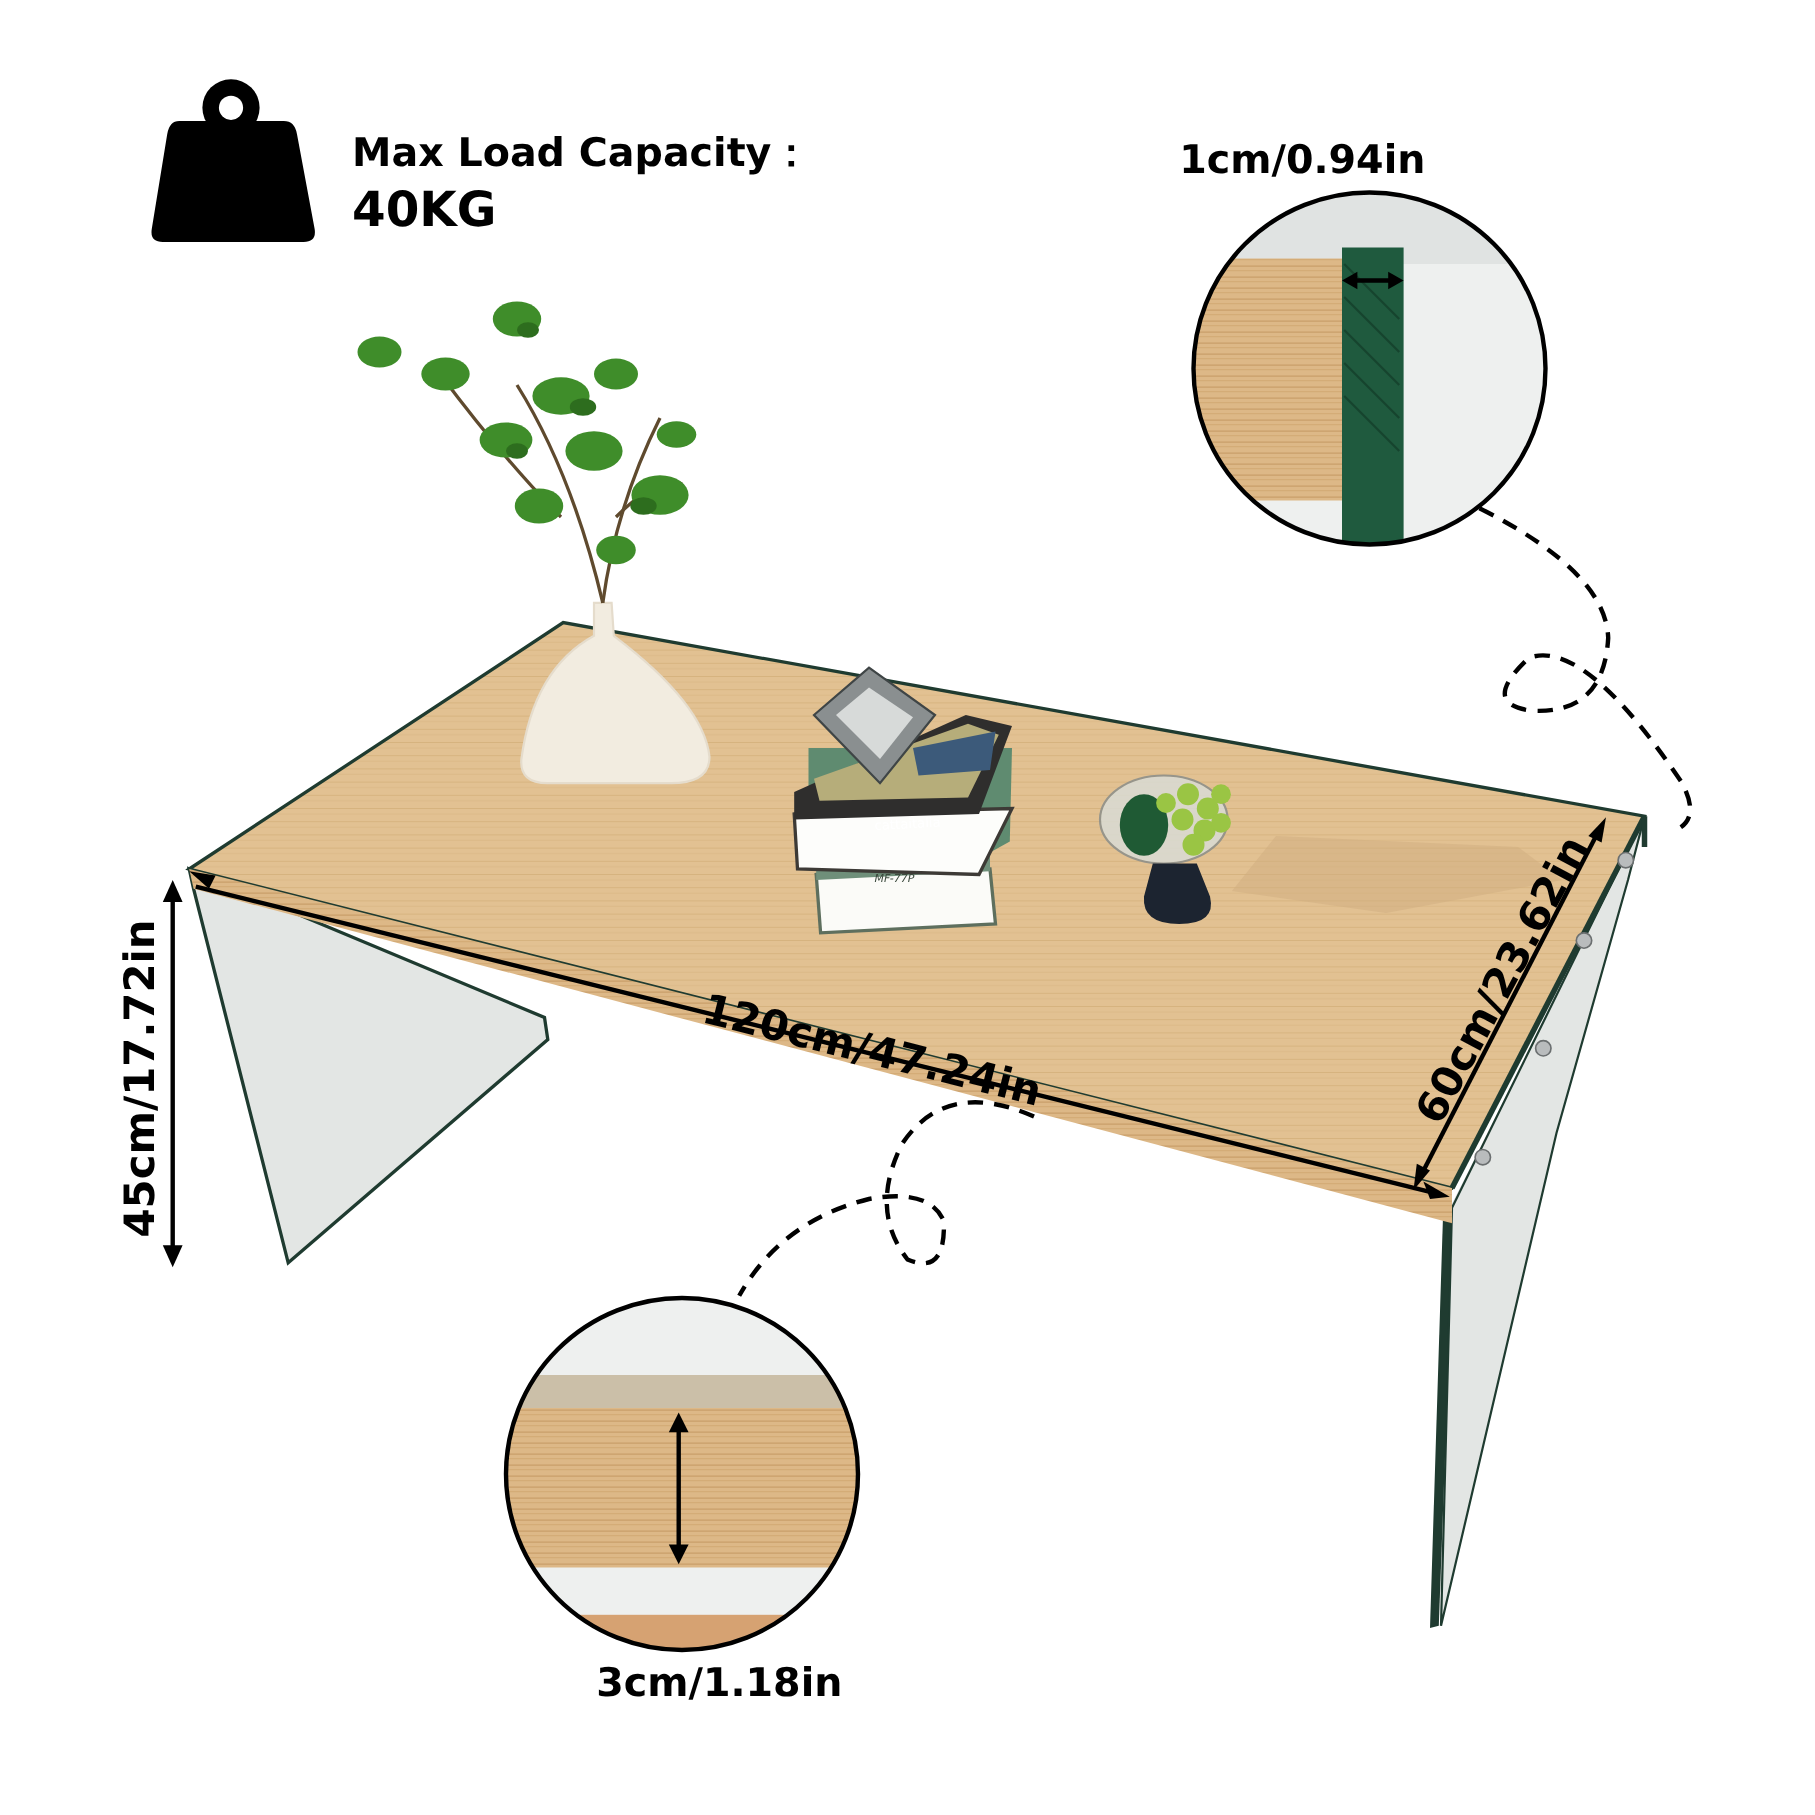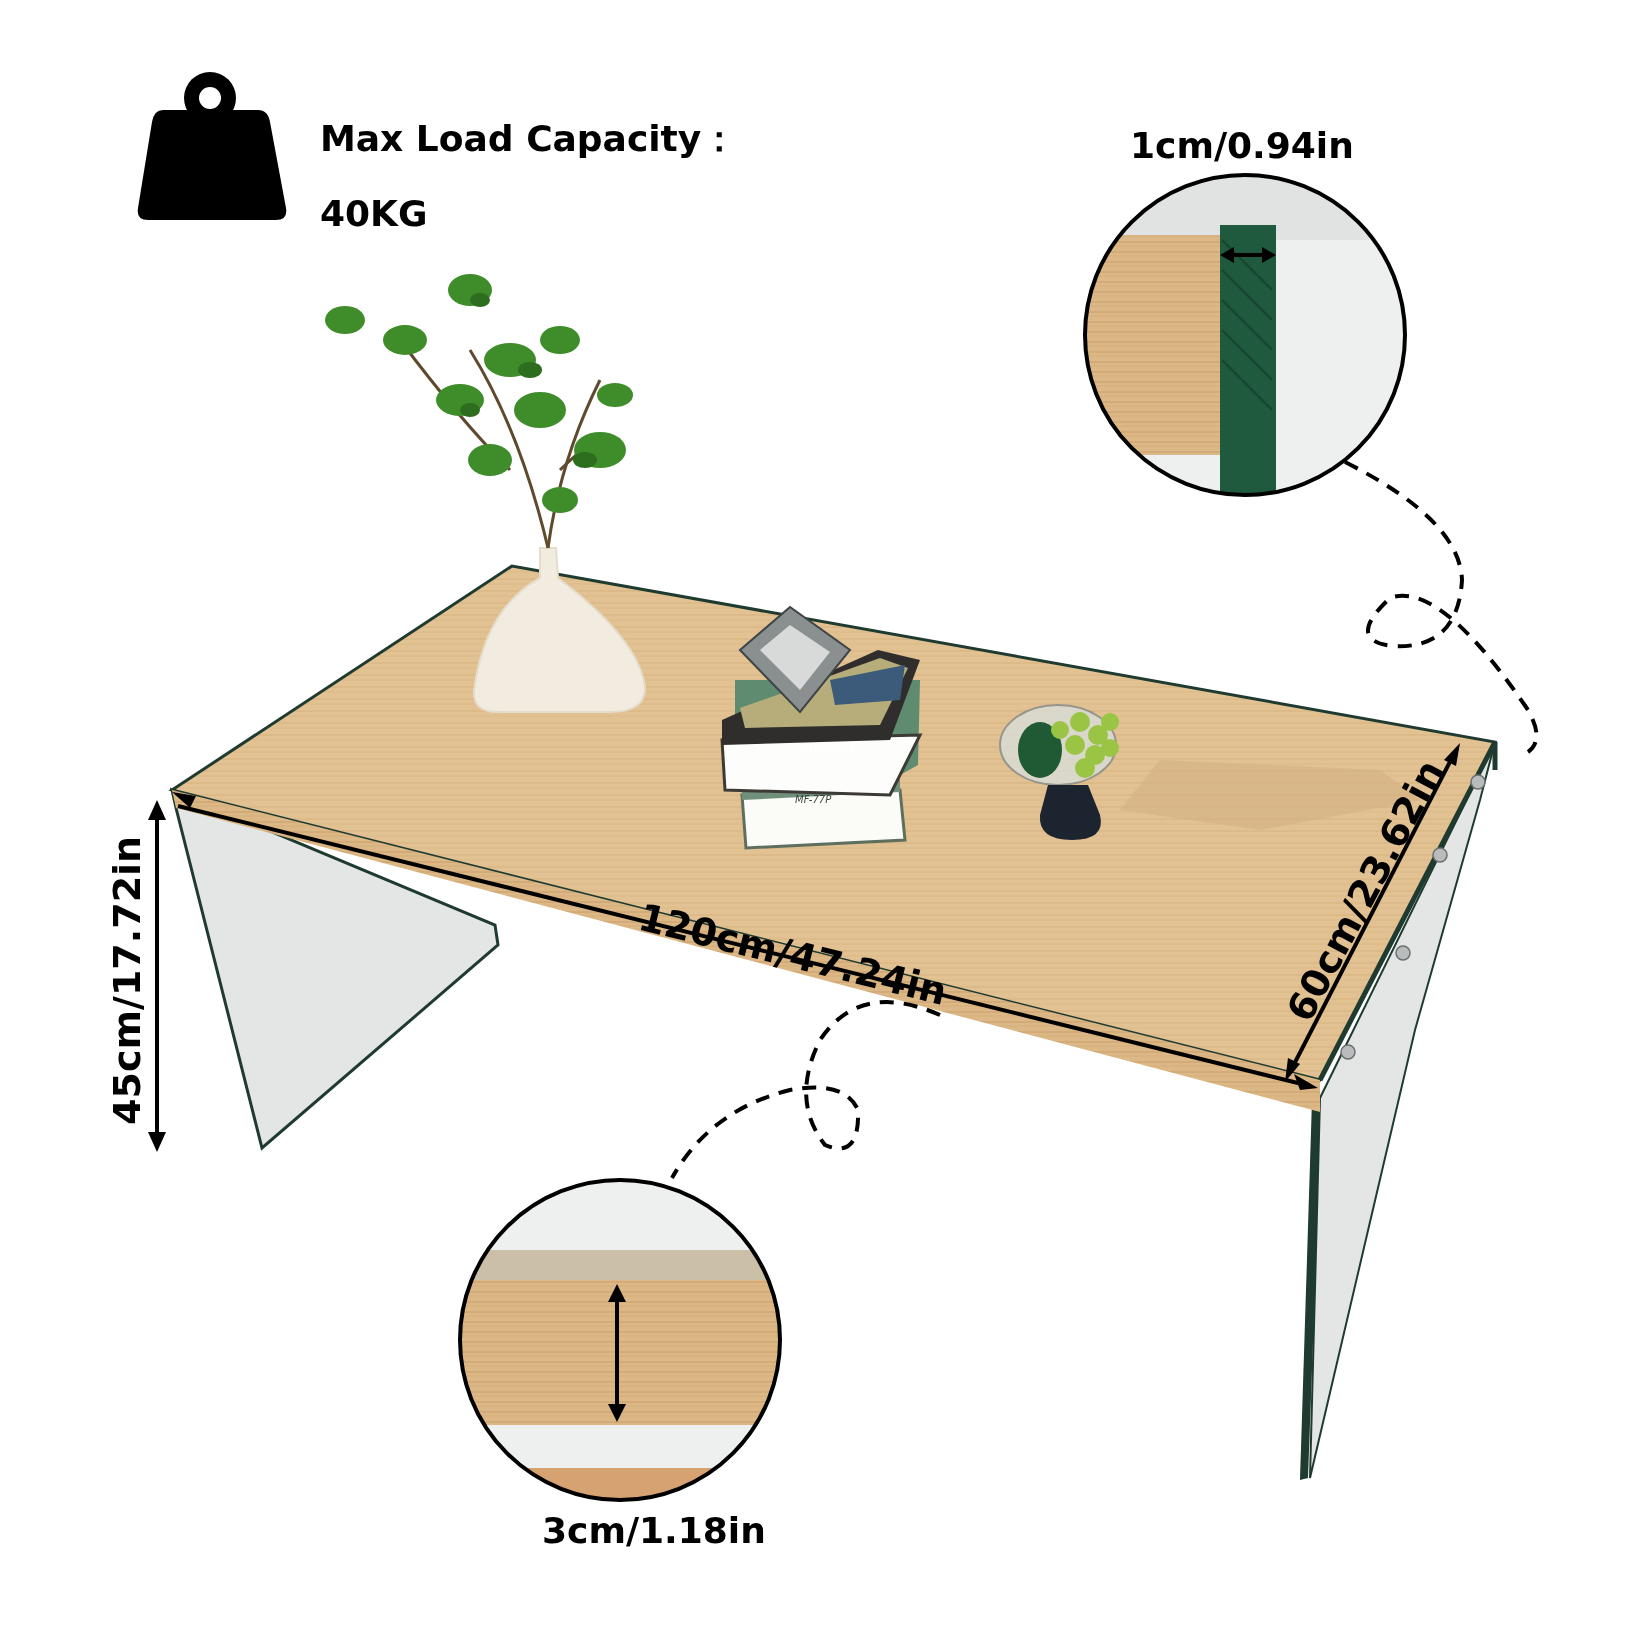--- a/index.html
+++ b/index.html
@@ -13,21 +13,21 @@
 
 <svg width="1650" height="1650" viewBox="0 0 1650 1650" style="pointer-events:none">
   <g>
     <circle cx="210" cy="98" r="26" fill="#000"></circle>
     <circle cx="210" cy="98" r="11" fill="#fff"></circle>
     <path d="M163,110 L258,110 Q268,110 270,122 L286,208 Q288,220 276,220 L148,220 Q136,220 138,208 L152,122 Q154,110 163,110 Z" fill="#000"></path>
   </g>
 </svg>
 
 <div class="abs label" style="left:320px; top:115px; font-size:36px;">Max Load Capacity：</div>
-<div class="abs label" style="left:320px; top:165px; font-size:36px;margin-top:28px;">40KG</div>
+<div class="abs label" style="left:320px; top:165px; font-size:44px;">40KG</div>
 
 <svg width="1650" height="1650" viewBox="0 0 1650 1650">
   <defs>
     <pattern id="grain" width="200" height="12" patternUnits="userSpaceOnUse">
       <rect width="200" height="12" fill="#e2c192"></rect>
       <line x1="0" y1="3" x2="200" y2="3" stroke="#d6b37f" stroke-width="1"></line>
       <line x1="0" y1="8" x2="200" y2="8" stroke="#ddbb8a" stroke-width="1"></line>
     </pattern>
     <pattern id="grain2" width="120" height="10" patternUnits="userSpaceOnUse">
       <rect width="120" height="10" fill="#ddb887"></rect>
@@ -167,21 +167,21 @@
       <rect x="460" y="1280" width="320" height="145" fill="url(#grain2)"></rect>
       <rect x="460" y="1468" width="320" height="32" fill="#d6a272"></rect>
     </g>
     <circle cx="620" cy="1340" r="160" fill="none" stroke="#000" stroke-width="4"></circle>
     <line x1="617" y1="1296" x2="617" y2="1410" stroke="#000" stroke-width="4"></line>
     <polygon points="617,1284 608,1302 626,1302" fill="#000"></polygon>
     <polygon points="617,1422 608,1404 626,1404" fill="#000"></polygon>
   </g>
 </svg>
 
-<div class="abs label" style="left:1130px; top:125px; font-size:36px;">1cm/0.94in</div>
+<div class="abs label" style="left:1072px; top:125px; font-size:36px;">1cm/0.94in</div>
 <div class="abs label" style="left:510px; top:1510px; font-size:36px;margin-left:32px;">3cm/1.18in</div>
 
 <div class="abs label" style="left:645px; top:895px; font-size:38px; transform: rotate(14deg); transform-origin: left top;">120cm/47.24in</div>
 <div class="abs label" style="left:1278px; top:1008px; font-size:38px; transform: rotate(-62deg); transform-origin: left top;">60cm/23.62in</div>
 <div class="abs label" style="left:105px; top:1125px; font-size:38px; transform: rotate(-90deg); transform-origin: left top;">45cm/17.72in</div>
 
 <div class="abs" style="left:795px; top:742px; font-size:12px; color:#fff; font-family:'DejaVu Sans', sans-serif; transform: rotate(-3deg);">cattaitalia</div>
 <div class="abs" style="left:795px; top:794px; font-size:10px; color:#3c4a3e; font-family:'DejaVu Sans', sans-serif;font-style:italic;">MF-77P</div>
 
 </body></html>

